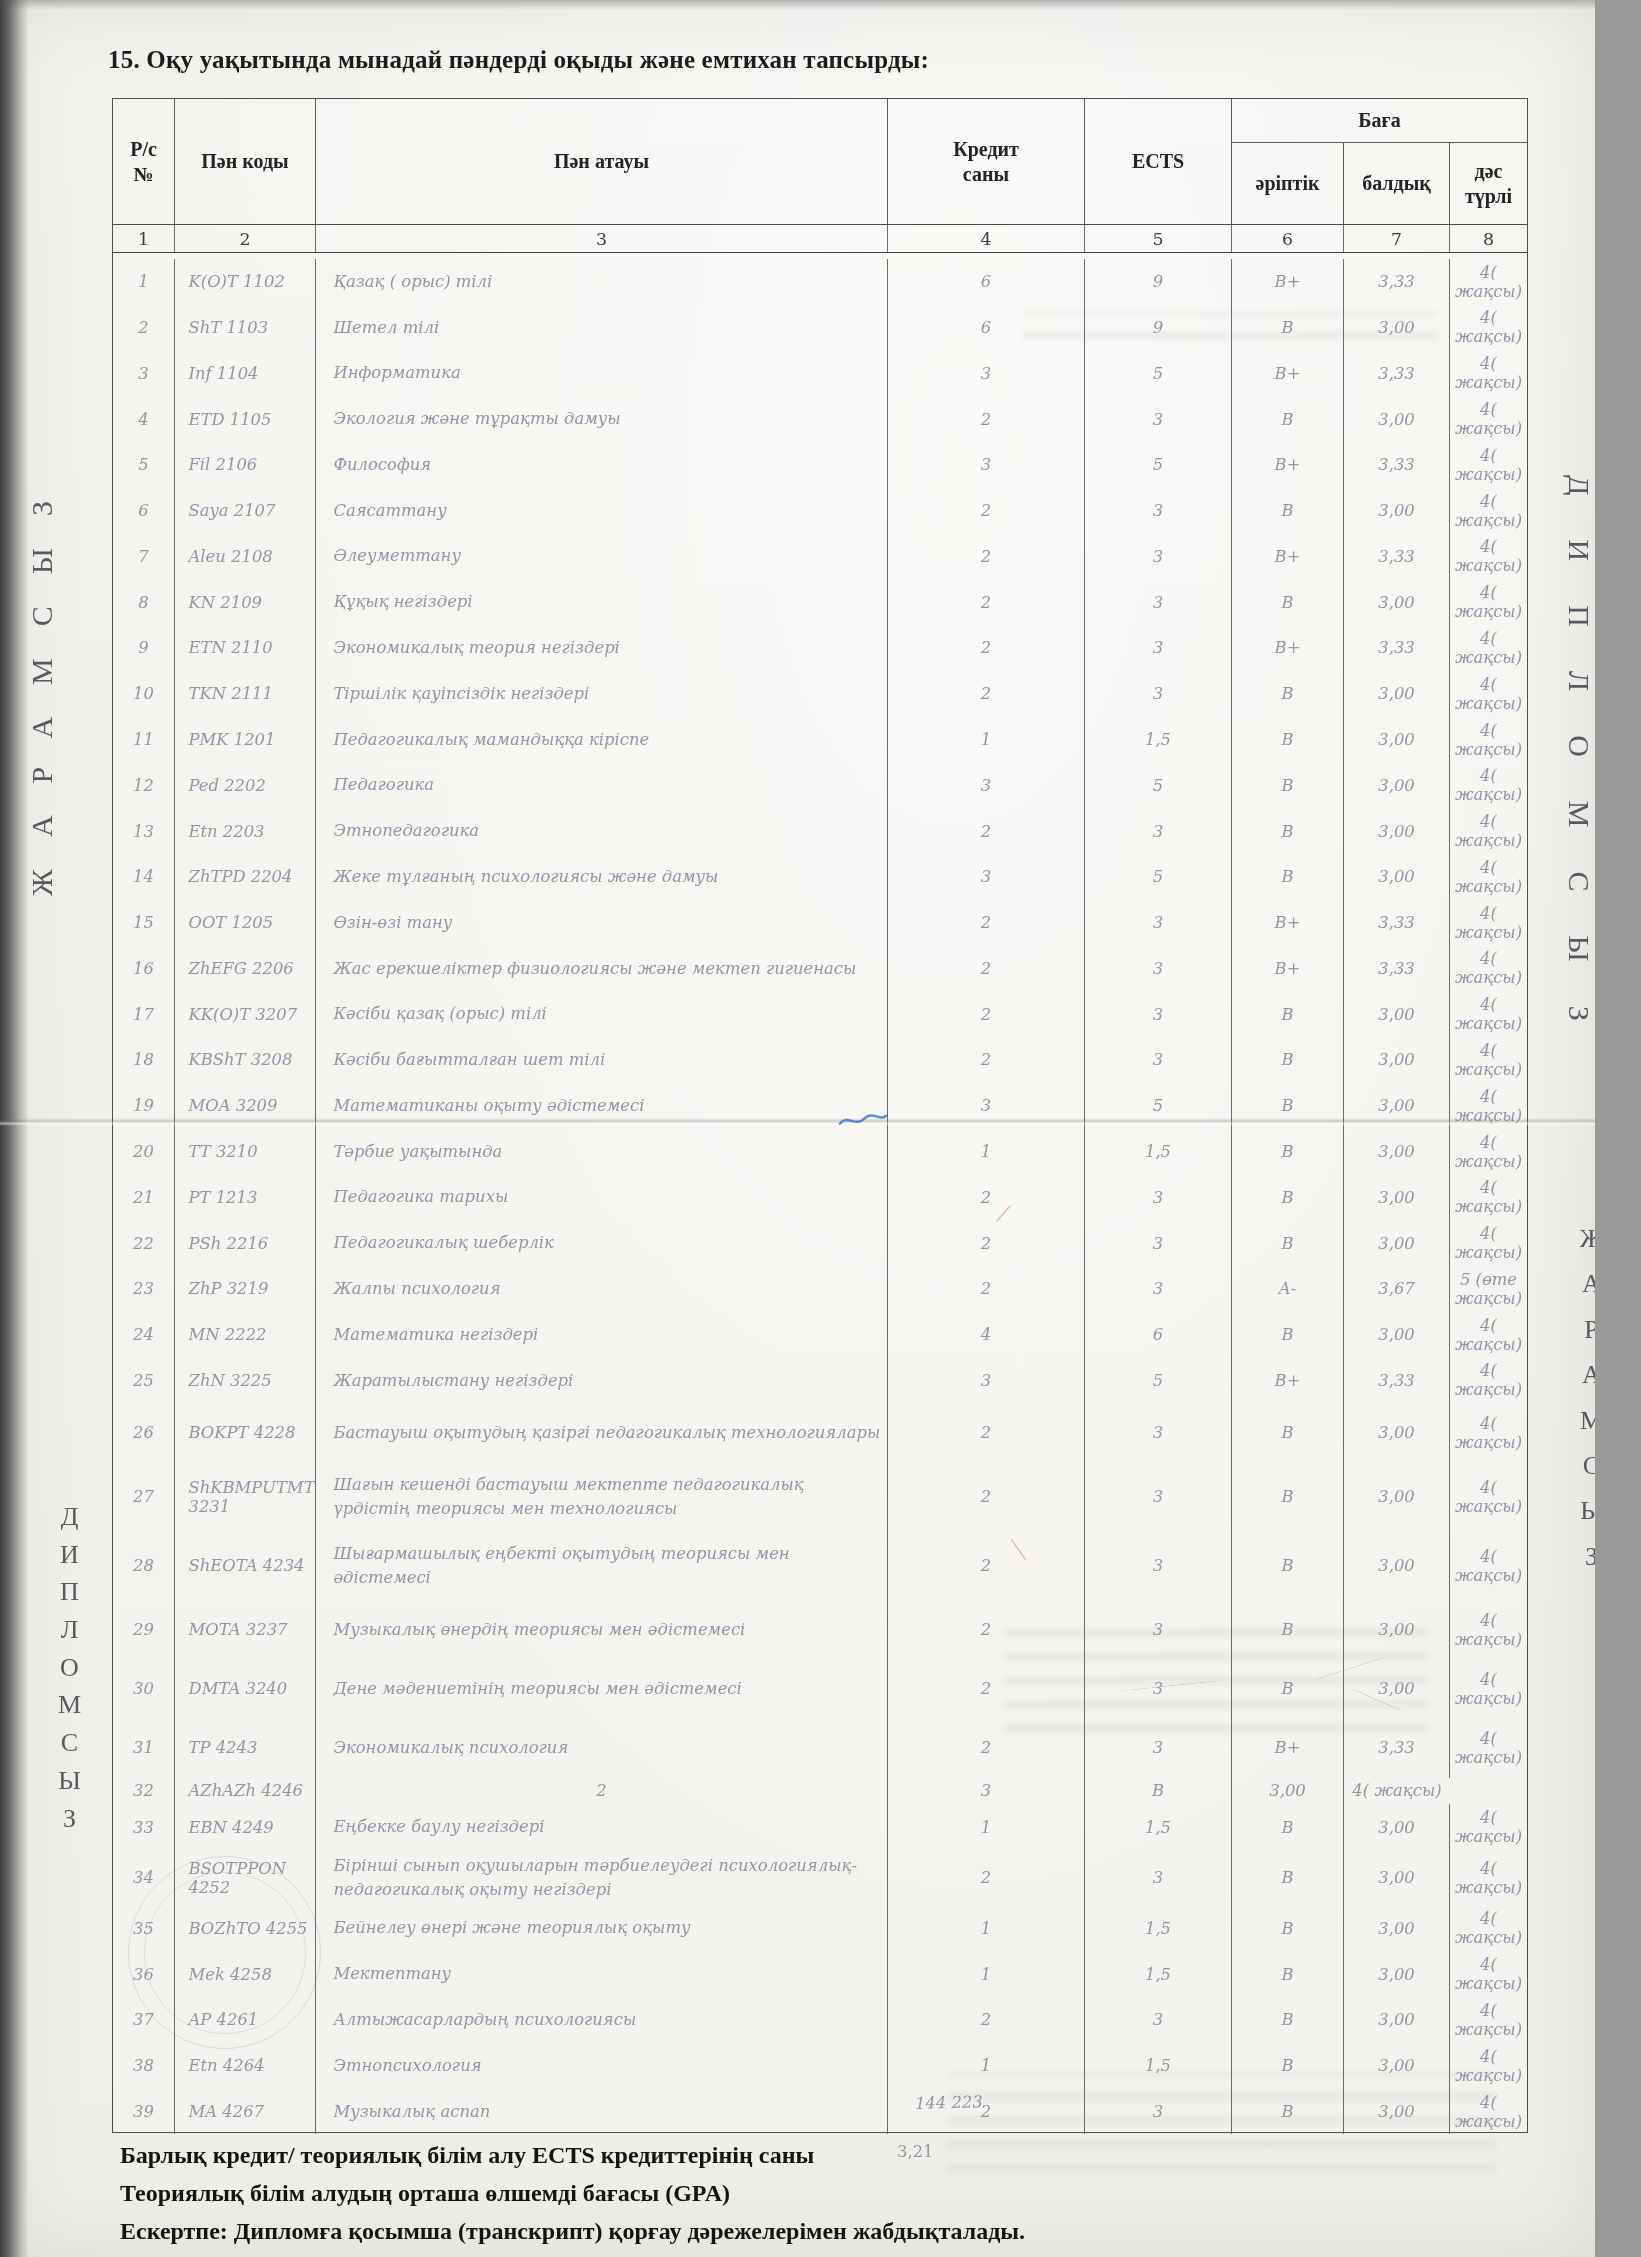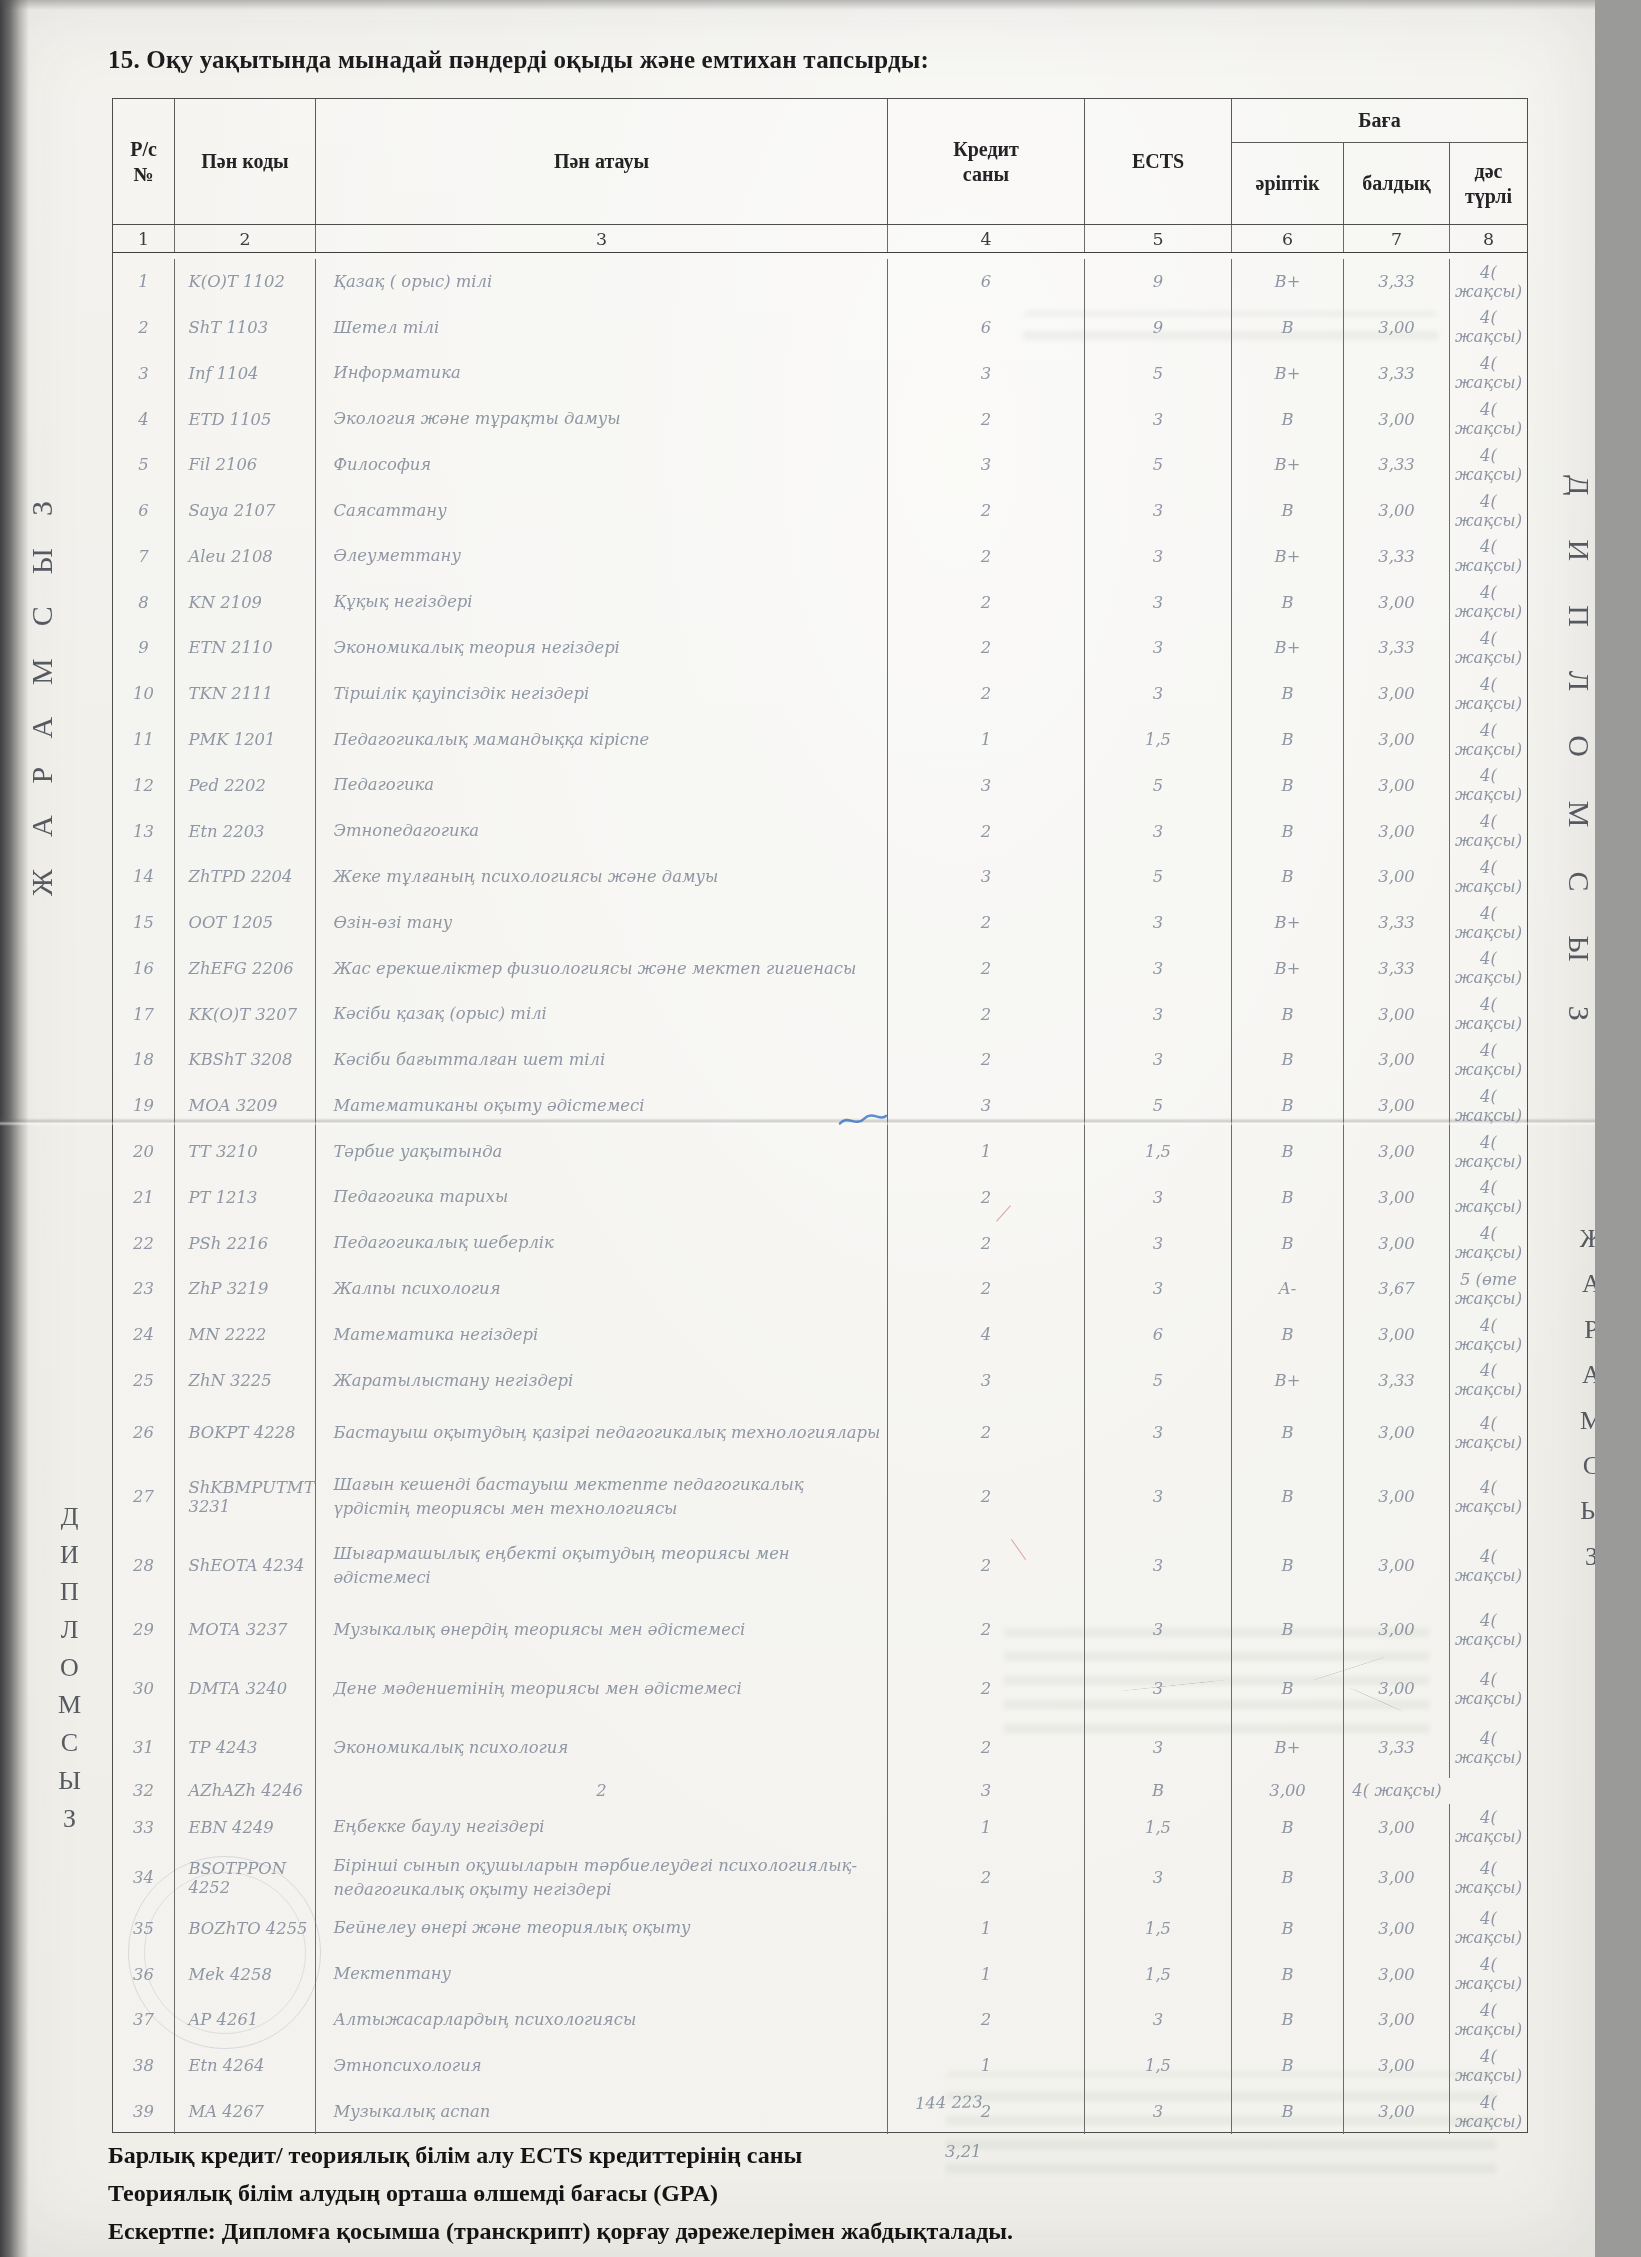--- a/index.html
+++ b/index.html
@@ -40,23 +40,23 @@
   .tcell:last-child{border-right:none;}
   .c-code{justify-content:flex-start;text-align:left;padding-left:13.5px;}
   .c-name{justify-content:flex-start;text-align:left;padding-left:17.4px;line-height:1.45;}
   .trow:nth-child(n+26):nth-child(-n+31) .tcell{padding-top:10.6px;padding-bottom:10.6px;}
   .trow:nth-child(n+42):nth-child(-n+50) .tcell{padding-top:7.7px;padding-bottom:7.7px;}
   .trow:nth-child(n+51) .tcell{padding-top:13.5px;padding-bottom:13.5px;}
 
   
   .totals-credits{position:absolute;left:915px;top:2093px;font-family:"DejaVu Serif",serif;
     font-style:italic;font-size:16.4px;color:#8f97a4;transform:rotate(-1.5deg);}
-  .totals-gpa{position:absolute;left:945px;top:2142px;font-family:"DejaVu Serif",serif;
-    font-style:italic;font-size:16.4px;color:#8f97a4;}
-  .doc-footer{position:absolute;left:108px;top:2136px;width:1110px;}
+  .totals-gpa{position:absolute;left:897px;top:2142px;font-family:"DejaVu Serif",serif;
+    font-size:16.4px;color:#8f97a4;}
+  .doc-footer{position:absolute;left:120px;top:2136px;width:1110px;}
   .doc-footer div{font-size:24px;font-weight:bold;color:#141414;line-height:38px;}
 
   
   .wm{position:absolute;font-family:"Liberation Serif",serif;color:#41464f;opacity:.88;}
   .wm-lt{left:25px;top:469px;writing-mode:vertical-rl;transform:rotate(180deg);font-size:30px;letter-spacing:32px;}
   .wm-rt{left:1562px;top:475px;writing-mode:vertical-rl;font-size:30px;letter-spacing:44px;}
   .wm-lb{left:54px;top:1502px;writing-mode:vertical-rl;text-orientation:upright;font-size:26px;letter-spacing:8.7px;}
   .wm-rb{left:1576px;top:1224px;writing-mode:vertical-rl;text-orientation:upright;font-size:26px;letter-spacing:16.4px;}
 
   

